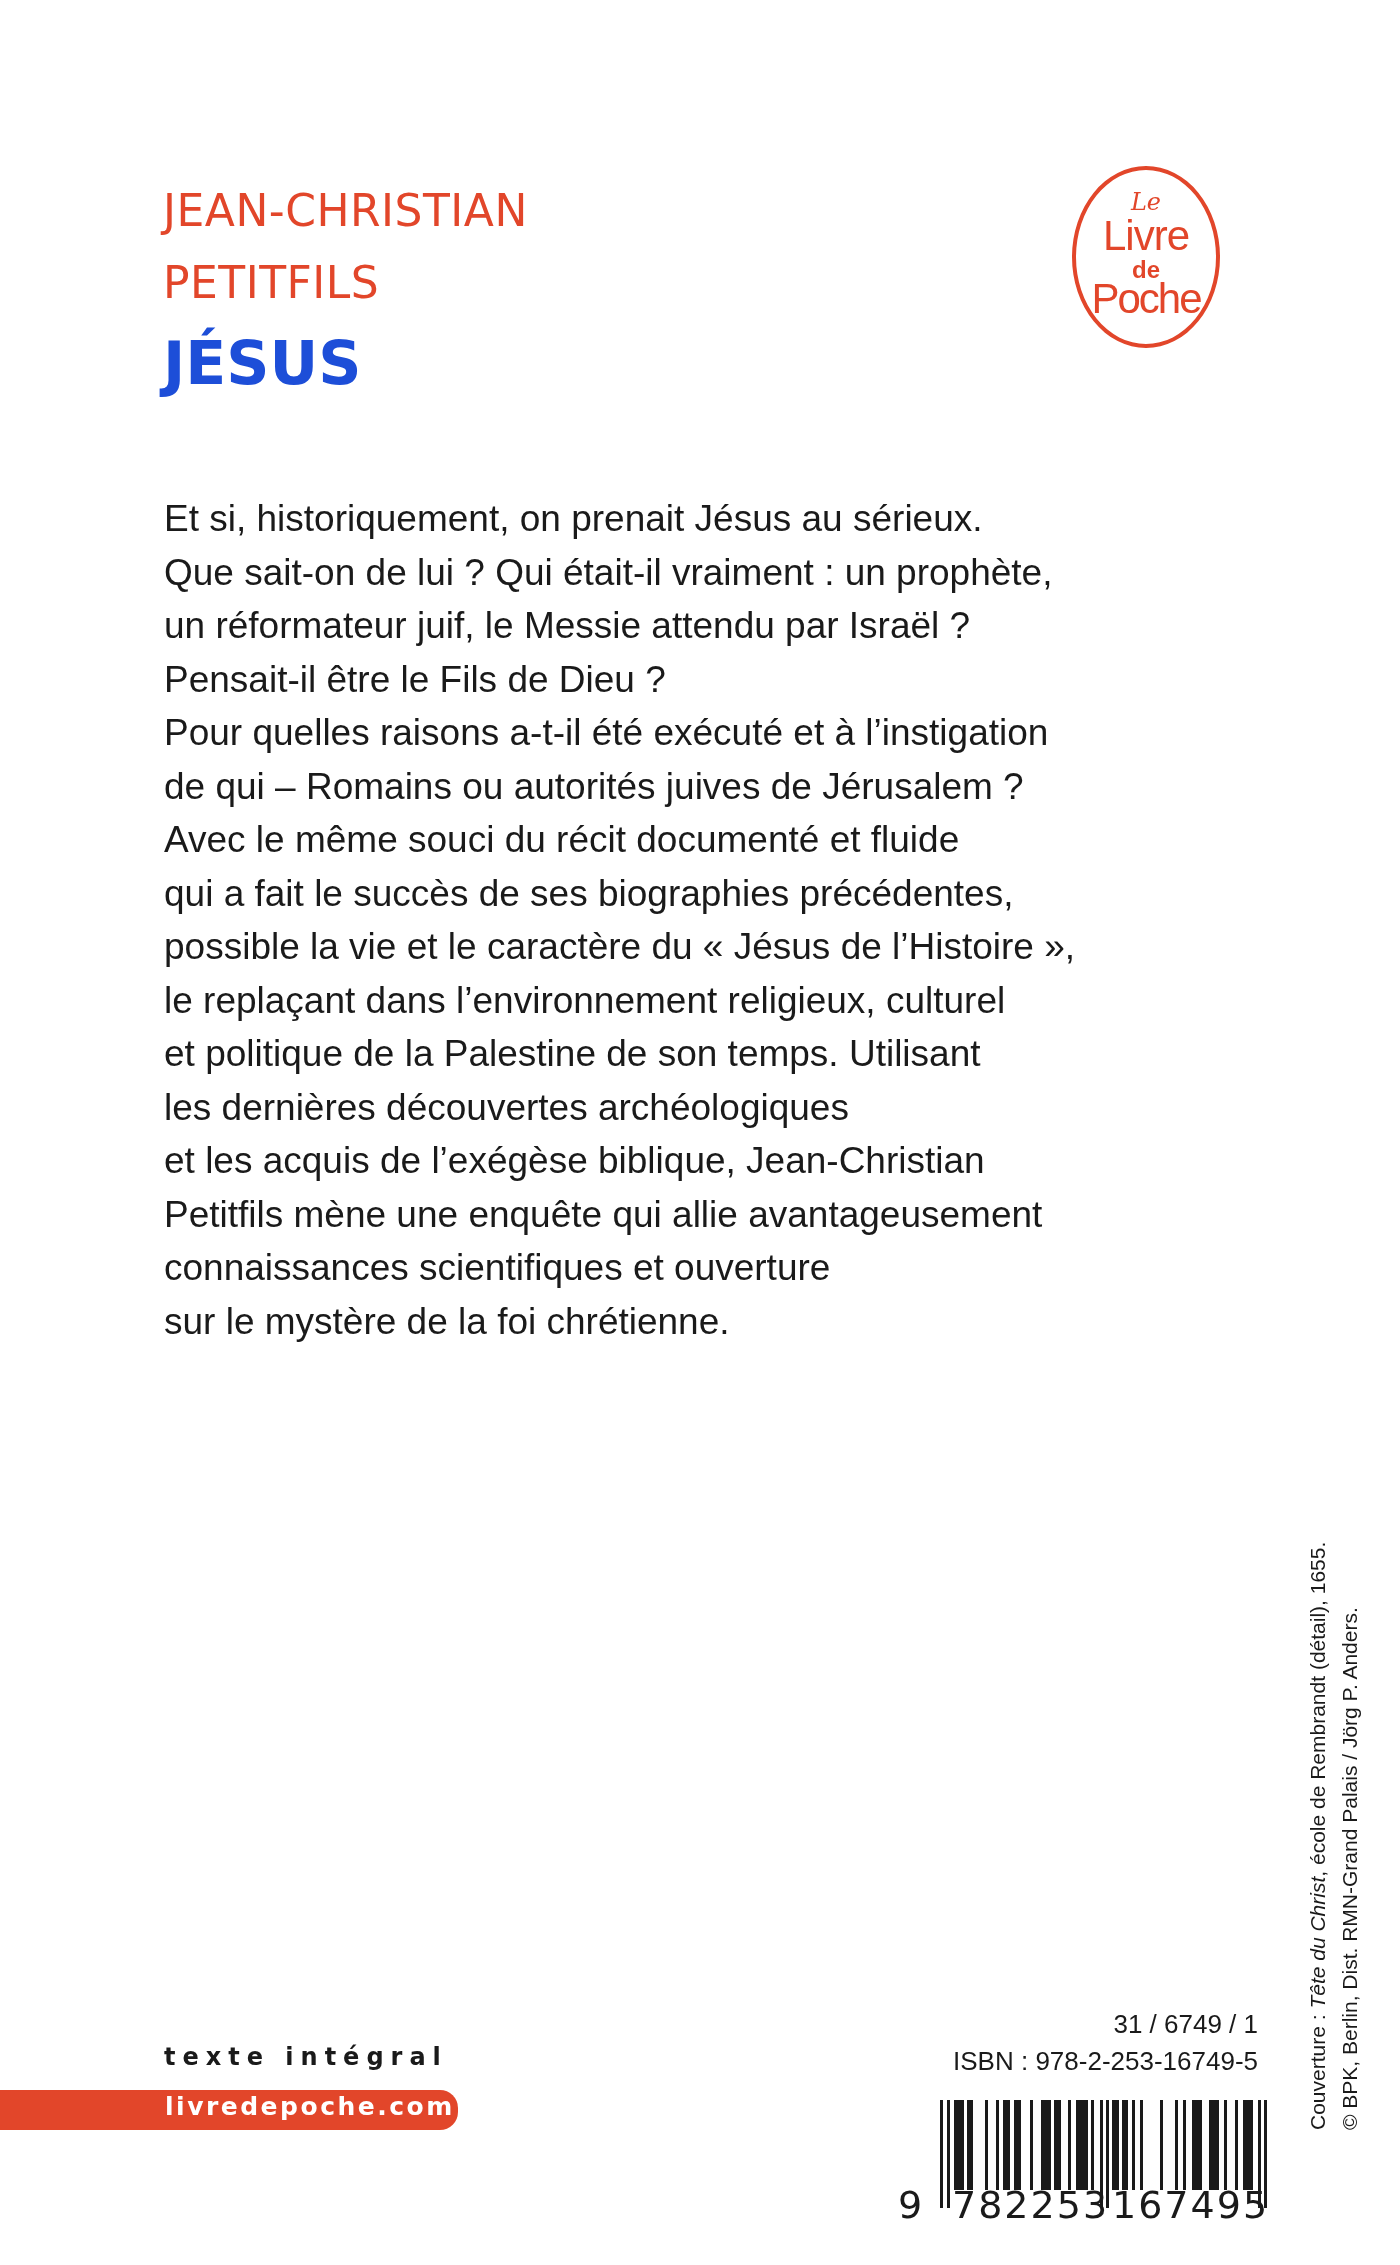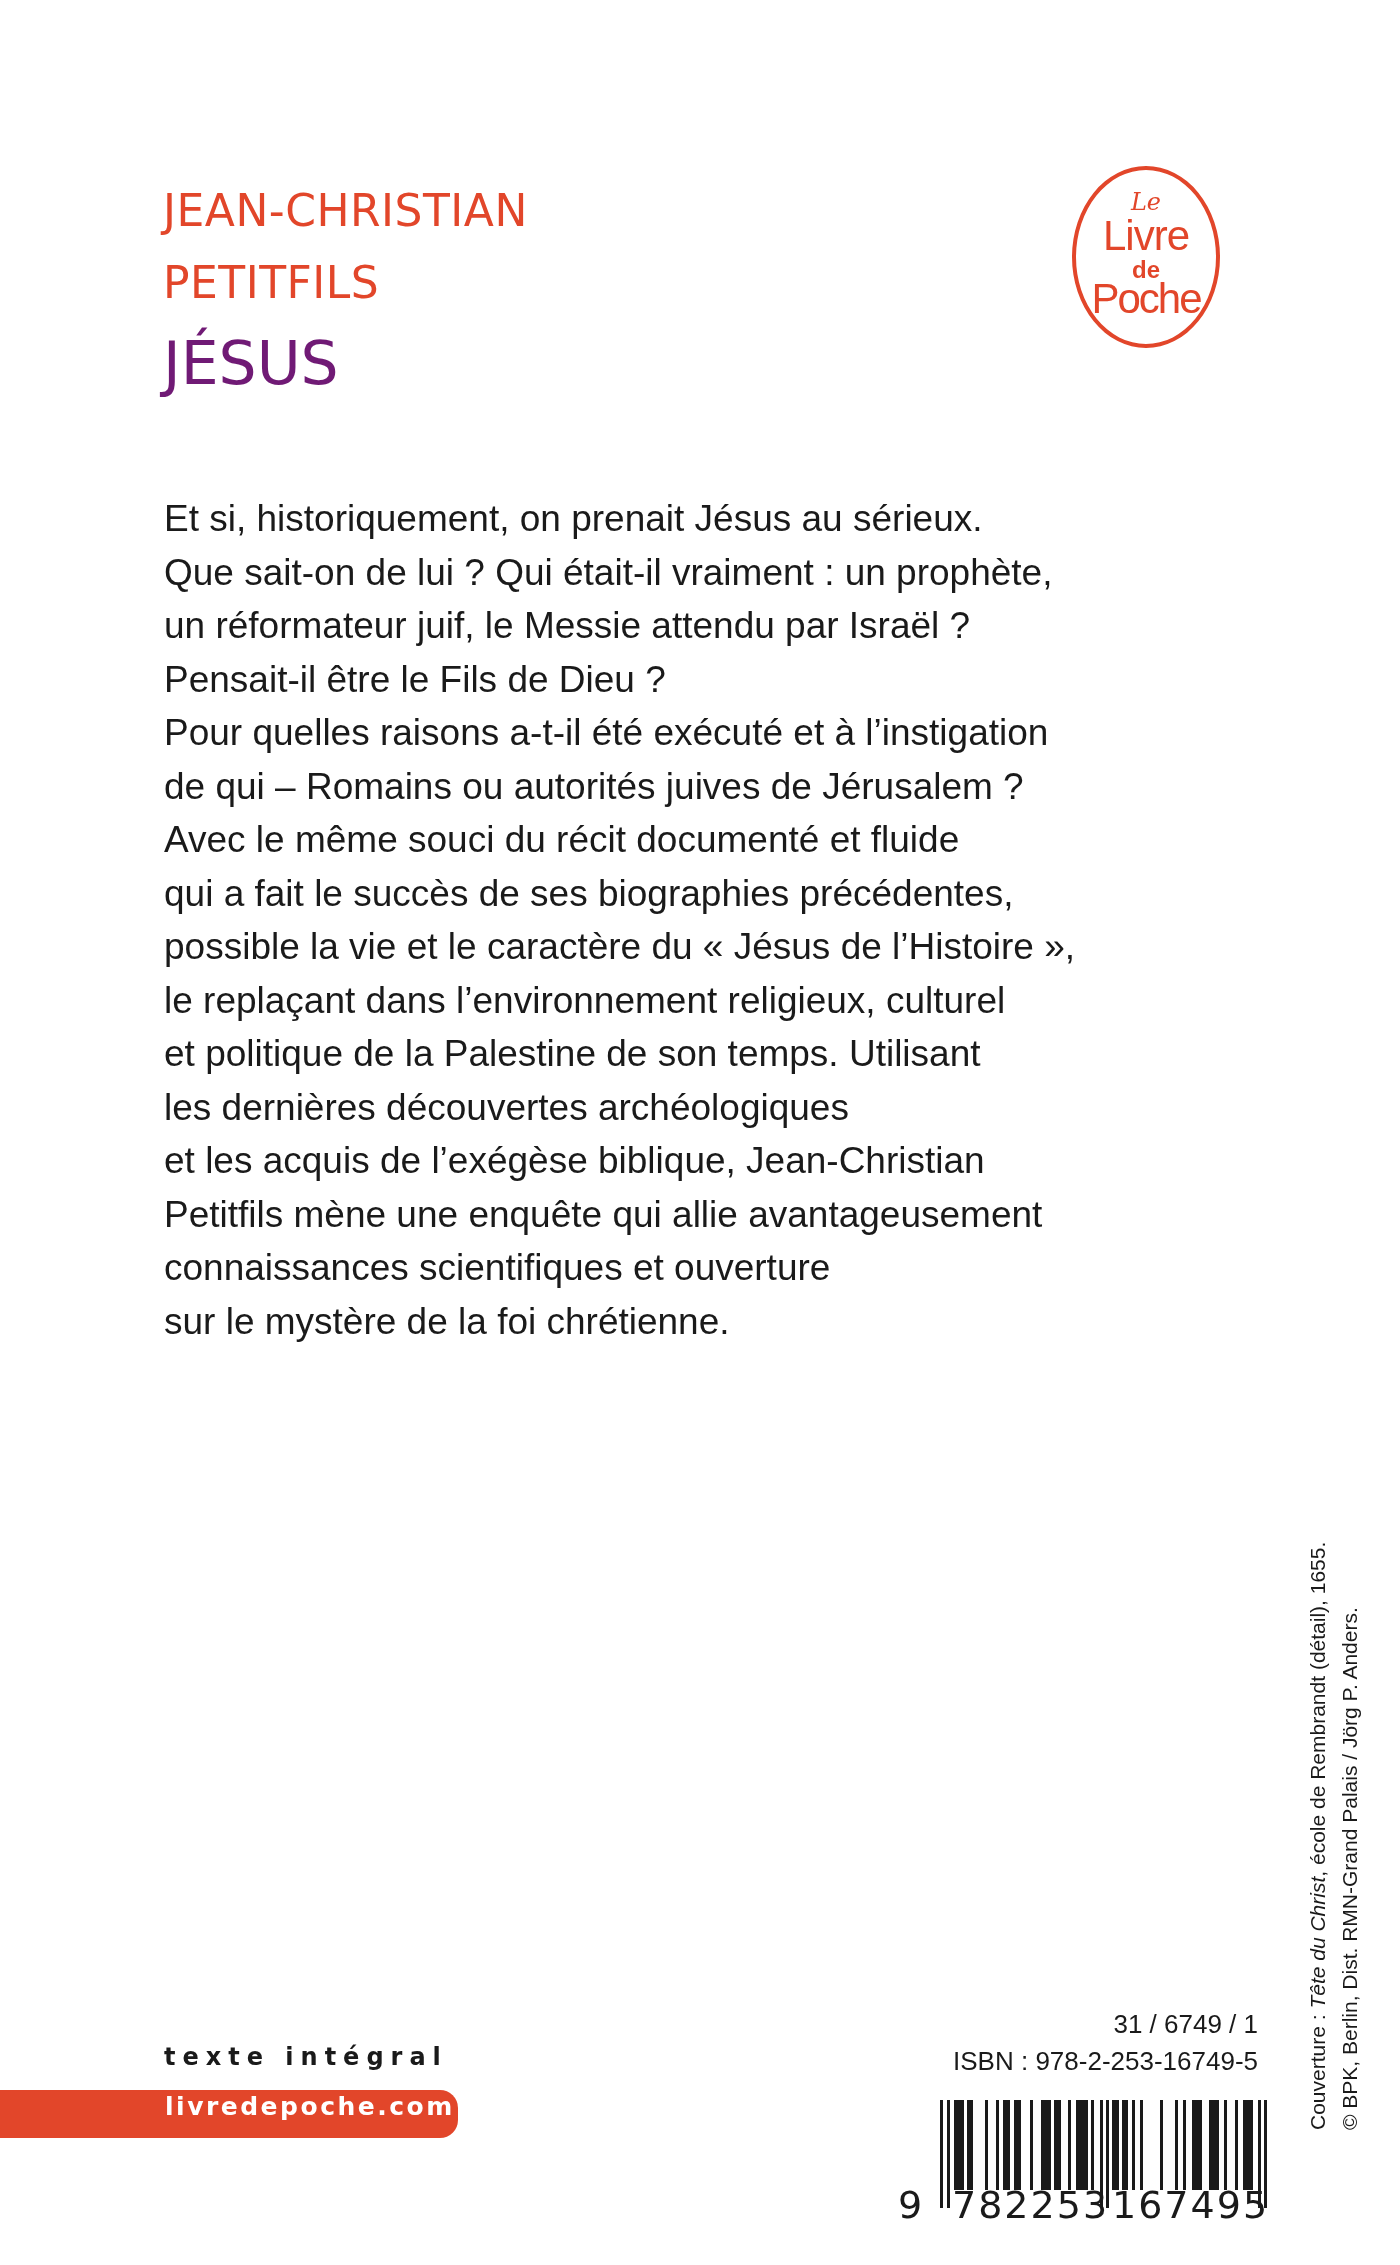--- a/index.html
+++ b/index.html
@@ -8,22 +8,22 @@
       font-family: "Liberation Sans", "DejaVu Sans", sans-serif; color: #1a1a1a;
     }
     .author {
       position: absolute; left: 163px; top: 175px;
       font-family: "DejaVu Sans", sans-serif; font-weight: normal;
       font-size: 44px; line-height: 72px; color: #e2462a; letter-spacing: 0.5px;
     }
     .author span { display: block; }
     .title {
       position: absolute; left: 163px; top: 327px;
-      font-family: "DejaVu Sans", sans-serif; font-weight: normal;
-      font-size: 60px; line-height: 72px; color: #701a75;
+      font-family: "DejaVu Sans", sans-serif; font-weight: bold;
+      font-size: 60px; line-height: 72px; color: #1d4ed8;
     }
     .logo {
       position: absolute; left: 1072px; top: 166px; width: 148px; height: 182px;
       border: 4px solid #e2462a; border-radius: 50%; box-sizing: border-box;
       color: #e2462a; text-align: center;
     }
     .logo .le { position: absolute; left: 0; right: 0; top: 20px; font-family: "DejaVu Serif", serif; font-style: italic; font-size: 24px; line-height: 24px; }
     .logo .livre { position: absolute; left: 0; right: 0; top: 44px; font-family: "Liberation Sans", sans-serif; font-size: 42px; line-height: 44px; letter-spacing: -1px; }
     .logo .de { position: absolute; left: 0; right: 0; top: 88px; font-family: "Liberation Sans", sans-serif; font-weight: bold; font-size: 24px; line-height: 24px; }
     .logo .poche { position: absolute; left: -4px; right: -4px; top: 106px; font-family: Liberation Sans, sans-serif; font-size: 42px; line-height: 46px; letter-spacing: -2px; }
@@ -39,21 +39,21 @@
       font-family: "Liberation Sans", sans-serif; font-size: 21px; line-height: 32px; color: #1a1a1a; white-space: nowrap;
     }
     .credit .line { display: block; }
     .credit em { font-style: italic; }
 
     .integral {
       position: absolute; left: 164px; top: 2043px;
       font-family: "DejaVu Sans", sans-serif; font-weight: bold; font-size: 24px; letter-spacing: 7px; color: #1a1a1a;
     }
     .site-pill {
-      position: absolute; left: 0; top: 2090px; width: 458px; height: 48px;
+      position: absolute; left: 0; top: 2090px; width: 458px; height: 40px;
       background: #e2462a; border-radius: 0 18px 18px 0;
     }
     .site-pill span {
       position: absolute; left: 165px; top: 2px;
       font-family: "DejaVu Sans", sans-serif; font-weight: bold; font-size: 25px; letter-spacing: 2.5px; color: #ffffff;
     }
 
     .codes {
       position: absolute; right: 142px; top: 2006px; text-align: right;
       font-family: "Liberation Sans", sans-serif; font-size: 26px; line-height: 37px; color: #1a1a1a;

